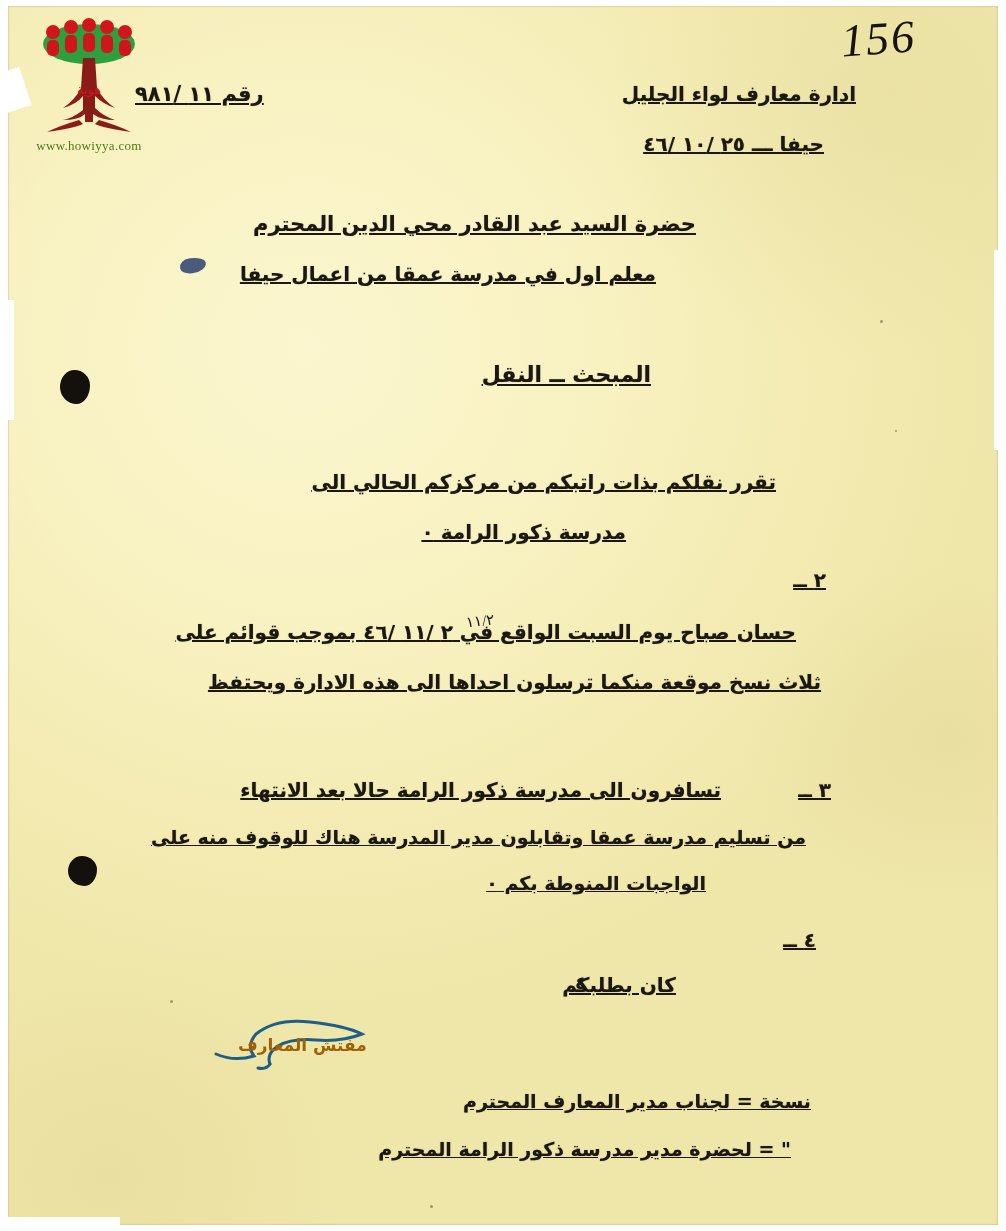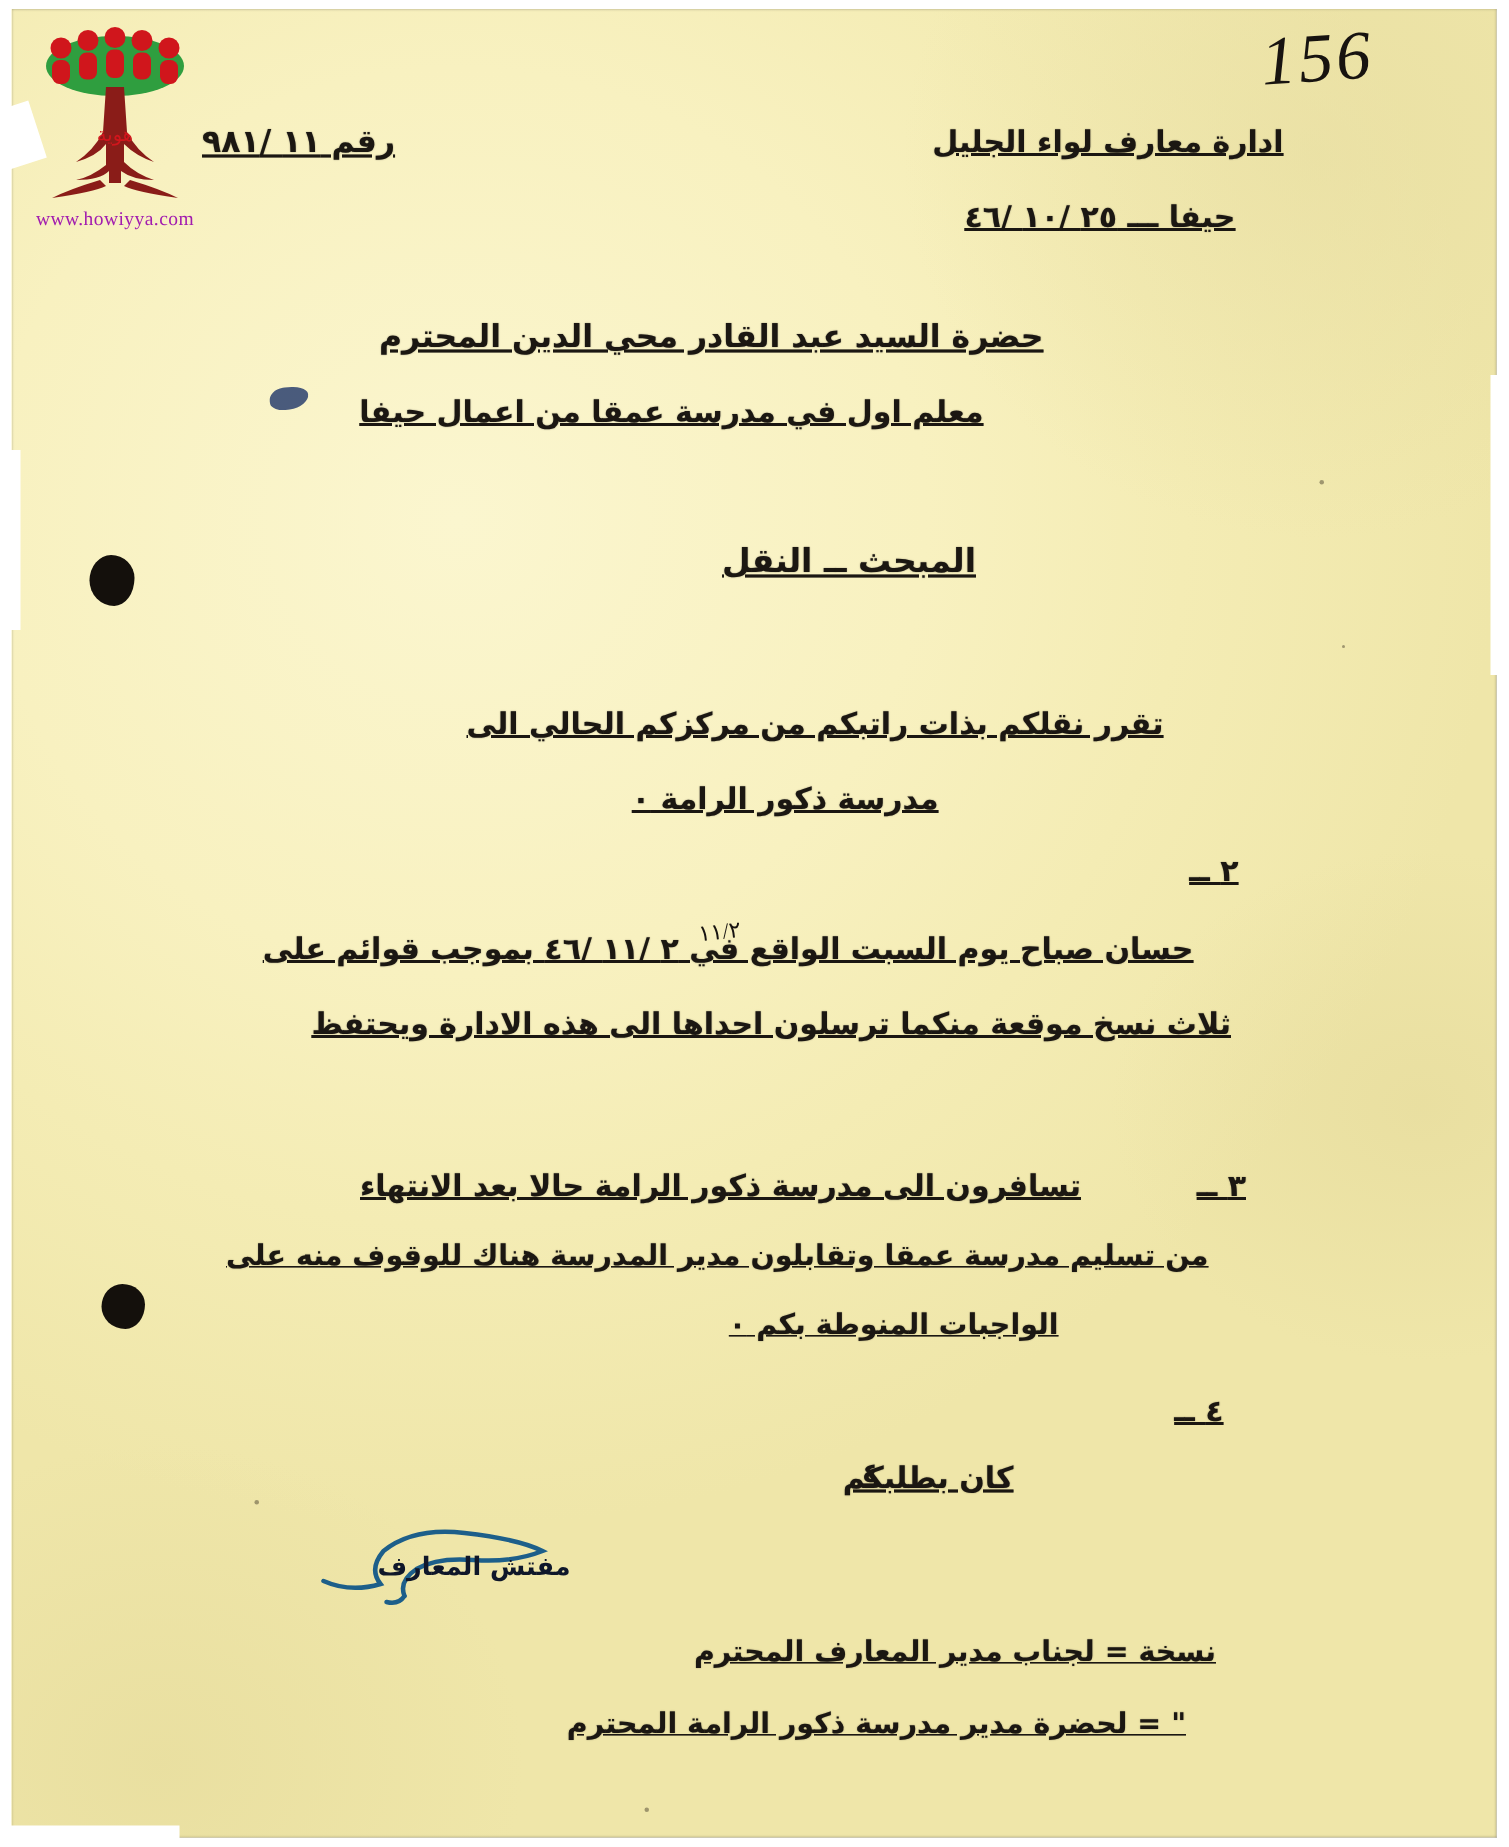--- a/index.html
+++ b/index.html
@@ -47,29 +47,29 @@
     position:absolute;
     background:#14100c;
     border-radius:48% 52% 45% 55% / 50% 45% 55% 50%;
   }
   .blob-1{left:60px;top:370px;width:30px;height:34px;}
   .blob-2{left:68px;top:856px;width:29px;height:30px;}
 
   
   .logo{
     position:absolute;
-    left:12px; top:14px;
+    left:24px; top:14px;
     width:130px; height:150px;
     text-align:center;
   }
   .logo svg{display:block;margin:0 auto;}
   .logo .url{
     font-family:"Liberation Serif", serif;
     font-size:13px;
-    color:#a21caf;
+    color:#4d7c0f;
     letter-spacing:.3px;
     margin-top:2px;
     direction:ltr;
   }
 
   
   .ink{
     position:absolute;
     color:#1b1712;
     font-family:"DejaVu Sans", sans-serif;
@@ -105,24 +105,24 @@
   .sm-1{left:180px;top:258px;width:26px;height:15px;transform:rotate(-8deg);}
   
   .sig{
     position:absolute;
     left:206px; top:1012px;
     width:190px; height:60px;
   }
   .sig svg{display:block;}
   .sig-label{
     position:absolute;
-    left:252px; top:1035px;
+    left:238px; top:1035px;
     font-size:17px;
     font-weight:700;
-    color:#0f172a;
+    color:#a16207;
   }
   .inline-date{
     position:absolute;
     color:#171310;
     font-family:"Liberation Serif", serif;
     font-size:15px;
     direction:ltr;
     transform:rotate(-6deg);
   }
   .speck{

